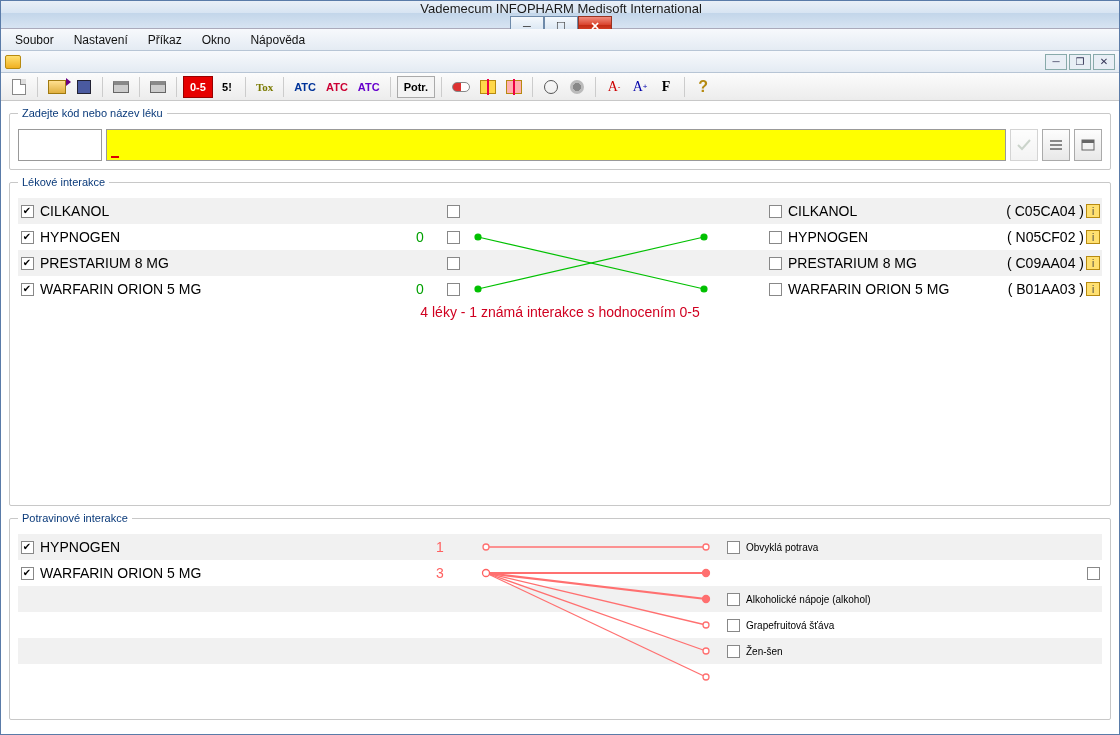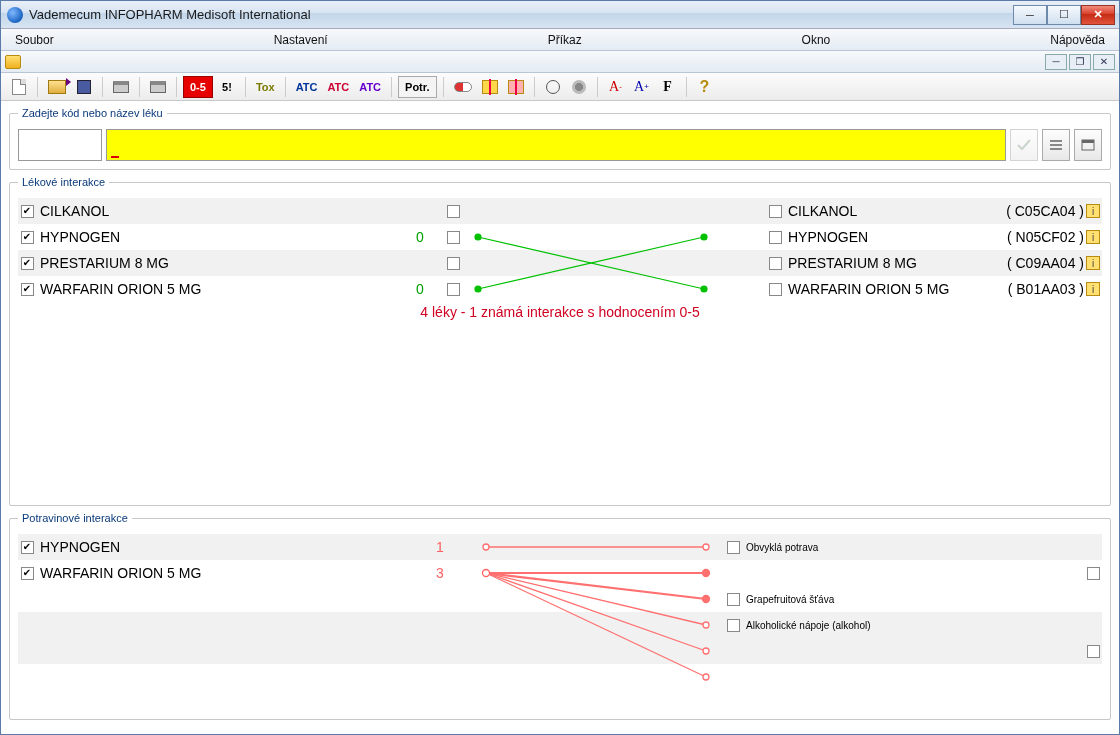--- a/index.html
+++ b/index.html
@@ -22,20 +22,21 @@
   }
   
   .titlebar {
     height: 28px;
     background: linear-gradient(to bottom, #e9eff7 0%, #d7e4f2 45%, #c3d6ea 46%, #d7e4f2 100%);
     border-bottom: 1px solid #aab;
     display: flex;
     align-items: center;
     padding: 0 4px 0 6px;
     color: #1a1a1a;
+    flex-direction: column;
   }
   .titlebar .app-icon {
     width: 16px; height: 16px;
     margin-right: 6px;
     border-radius: 50%;
     background: radial-gradient(circle at 35% 35%, #7fb8ff 0%, #1a64c2 70%);
   }
   .titlebar .title-text { flex: 1; font-size: 13px; }
   .winbtns { display: flex; gap: 0; }
   .winbtn {
@@ -52,21 +53,20 @@
     border-color: #932;
     border-top-right-radius: 0;
   }
   
   .menubar {
     height: 22px;
     background: linear-gradient(to bottom, #f7f9fc, #e4ebf3);
     border-bottom: 1px solid #b7c5d5;
     display: flex; align-items: center;
     padding: 0 4px;
-    justify-content: space-between;
   }
   .menubar span { padding: 3px 10px; color: #111; }
   
   .dochdr {
     height: 22px;
     background: linear-gradient(to bottom, #f7f9fc, #e4ebf3);
     border-bottom: 1px solid #b7c5d5;
     display: flex; align-items: center;
     padding: 0 4px;
     color: #0a3a7a;
@@ -96,21 +96,21 @@
   }
   .tbtn {
     min-width: 24px; height: 22px;
     display:flex;align-items:center;justify-content:center;
     padding: 0 4px;
     font-size: 11px;
   }
   .tsep { width:1px; height:20px; background:#ccc; margin:0 4px; }
   .tbtn.red05 { background:#e60000; color:#fff; font-weight:bold; padding:0 6px; border:1px solid #900;}
   .tbtn.fiveexcl { font-weight:bold; color:#000; }
-  .tbtn.tox { color:#7a7a00; font-weight:bold;}
+  .tbtn.tox { color:#7a7a00; font-weight:bold;font-family:Liberation Serif, serif;}
   .tbtn.atc-blue{color:#003399;font-weight:bold;}
   .tbtn.atc-red{color:#cc0033;font-weight:bold;}
   .tbtn.atc-purple{color:#6600cc;font-weight:bold;}
   .tbtn.potr{font-weight:bold;color:#000;border:1px solid #aaa;background:#f4f4f4;padding:4px 6px;}
   .pill{width:18px;height:10px;border-radius:5px;background:linear-gradient(to right,#d33 50%,#fff 50%);border:1px solid #888;}
   .book{width:16px;height:14px;background:#ffd84a;border:1px solid #b78a10;position:relative;}
   .book::after{content:"";position:absolute;left:6px;top:-2px;width:2px;height:16px;background:#e04;}
   .smiley{width:14px;height:14px;border-radius:50%;border:1px solid #555;position:relative;}
   .tbtn .fA{font-family:'Times New Roman',serif;font-size:14px;}
   .tbtn .f-red{color:#c00;} .tbtn .f-blue{color:#00a;} .tbtn .f-black{color:#000;font-weight:bold;}
@@ -444,47 +444,48 @@
               <div class="fcol-chk">
                 <div class="chkbox checked"></div>
               </div>
               <div class="fcol-name">WARFARIN ORION 5 MG</div>
               <div class="fcol-val">3</div>
               <div class="fcol-gap"></div>
               <div class="fcol-rchk">
                 <div class="chkbox"></div>
               </div>
             </div>
+            <div class="frow odd">
+              <div class="fcol-chk"></div>
+              <div class="fcol-name"></div>
+              <div class="fcol-val"></div>
+              <div class="fcol-gap"></div>
+              <div class="fcol-rchk">
+                <div class="chkbox"></div>
+              </div>
+              <div class="fcol-rname">Alkoholické nápoje (alkohol)</div>
+            </div>
             <div class="frow even">
               <div class="fcol-chk"></div>
               <div class="fcol-name"></div>
               <div class="fcol-val"></div>
               <div class="fcol-gap"></div>
               <div class="fcol-rchk">
                 <div class="chkbox"></div>
               </div>
               <div class="fcol-rname">Grapefruitová šťáva</div>
             </div>
             <div class="frow odd">
               <div class="fcol-chk"></div>
               <div class="fcol-name"></div>
               <div class="fcol-val"></div>
               <div class="fcol-gap"></div>
               <div class="fcol-rchk">
                 <div class="chkbox"></div>
               </div>
-              <div class="fcol-rname">Alkoholické nápoje (alkohol)</div>
-            </div>
-            <div class="frow odd">
-              <div class="fcol-chk"></div>
-              <div class="fcol-name"></div>
-              <div class="fcol-val"></div>
-              <div class="fcol-gap"></div>
-              <div class="fcol-rchk">
-                <div class="chkbox"></div>
-              </div>
+              <div class="fcol-rname">Žen-šen</div>
             </div>
           </div>
       </div>
     </fieldset>
 
   </div>
 </div>
 
 </body></html>

